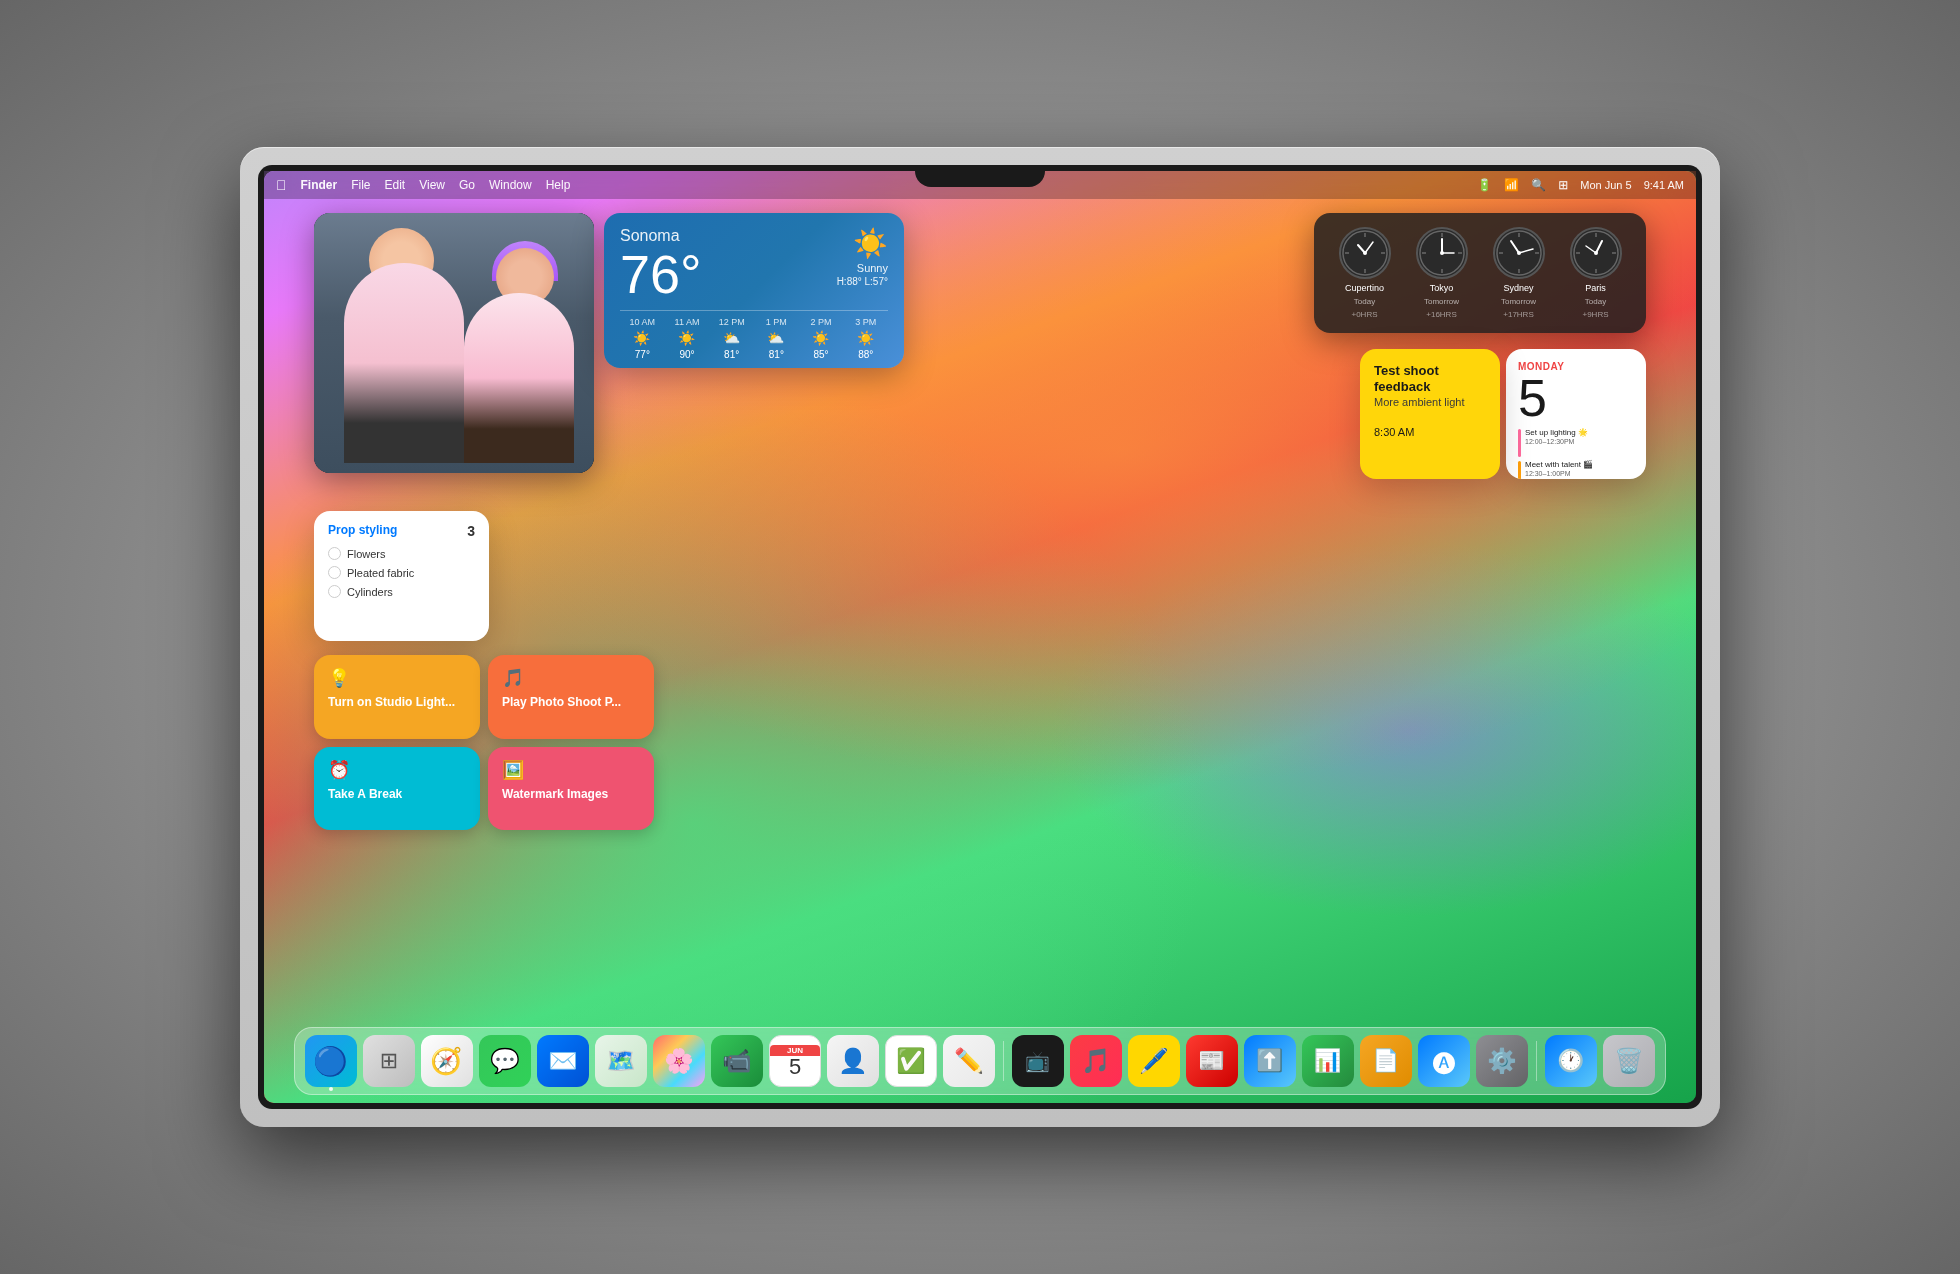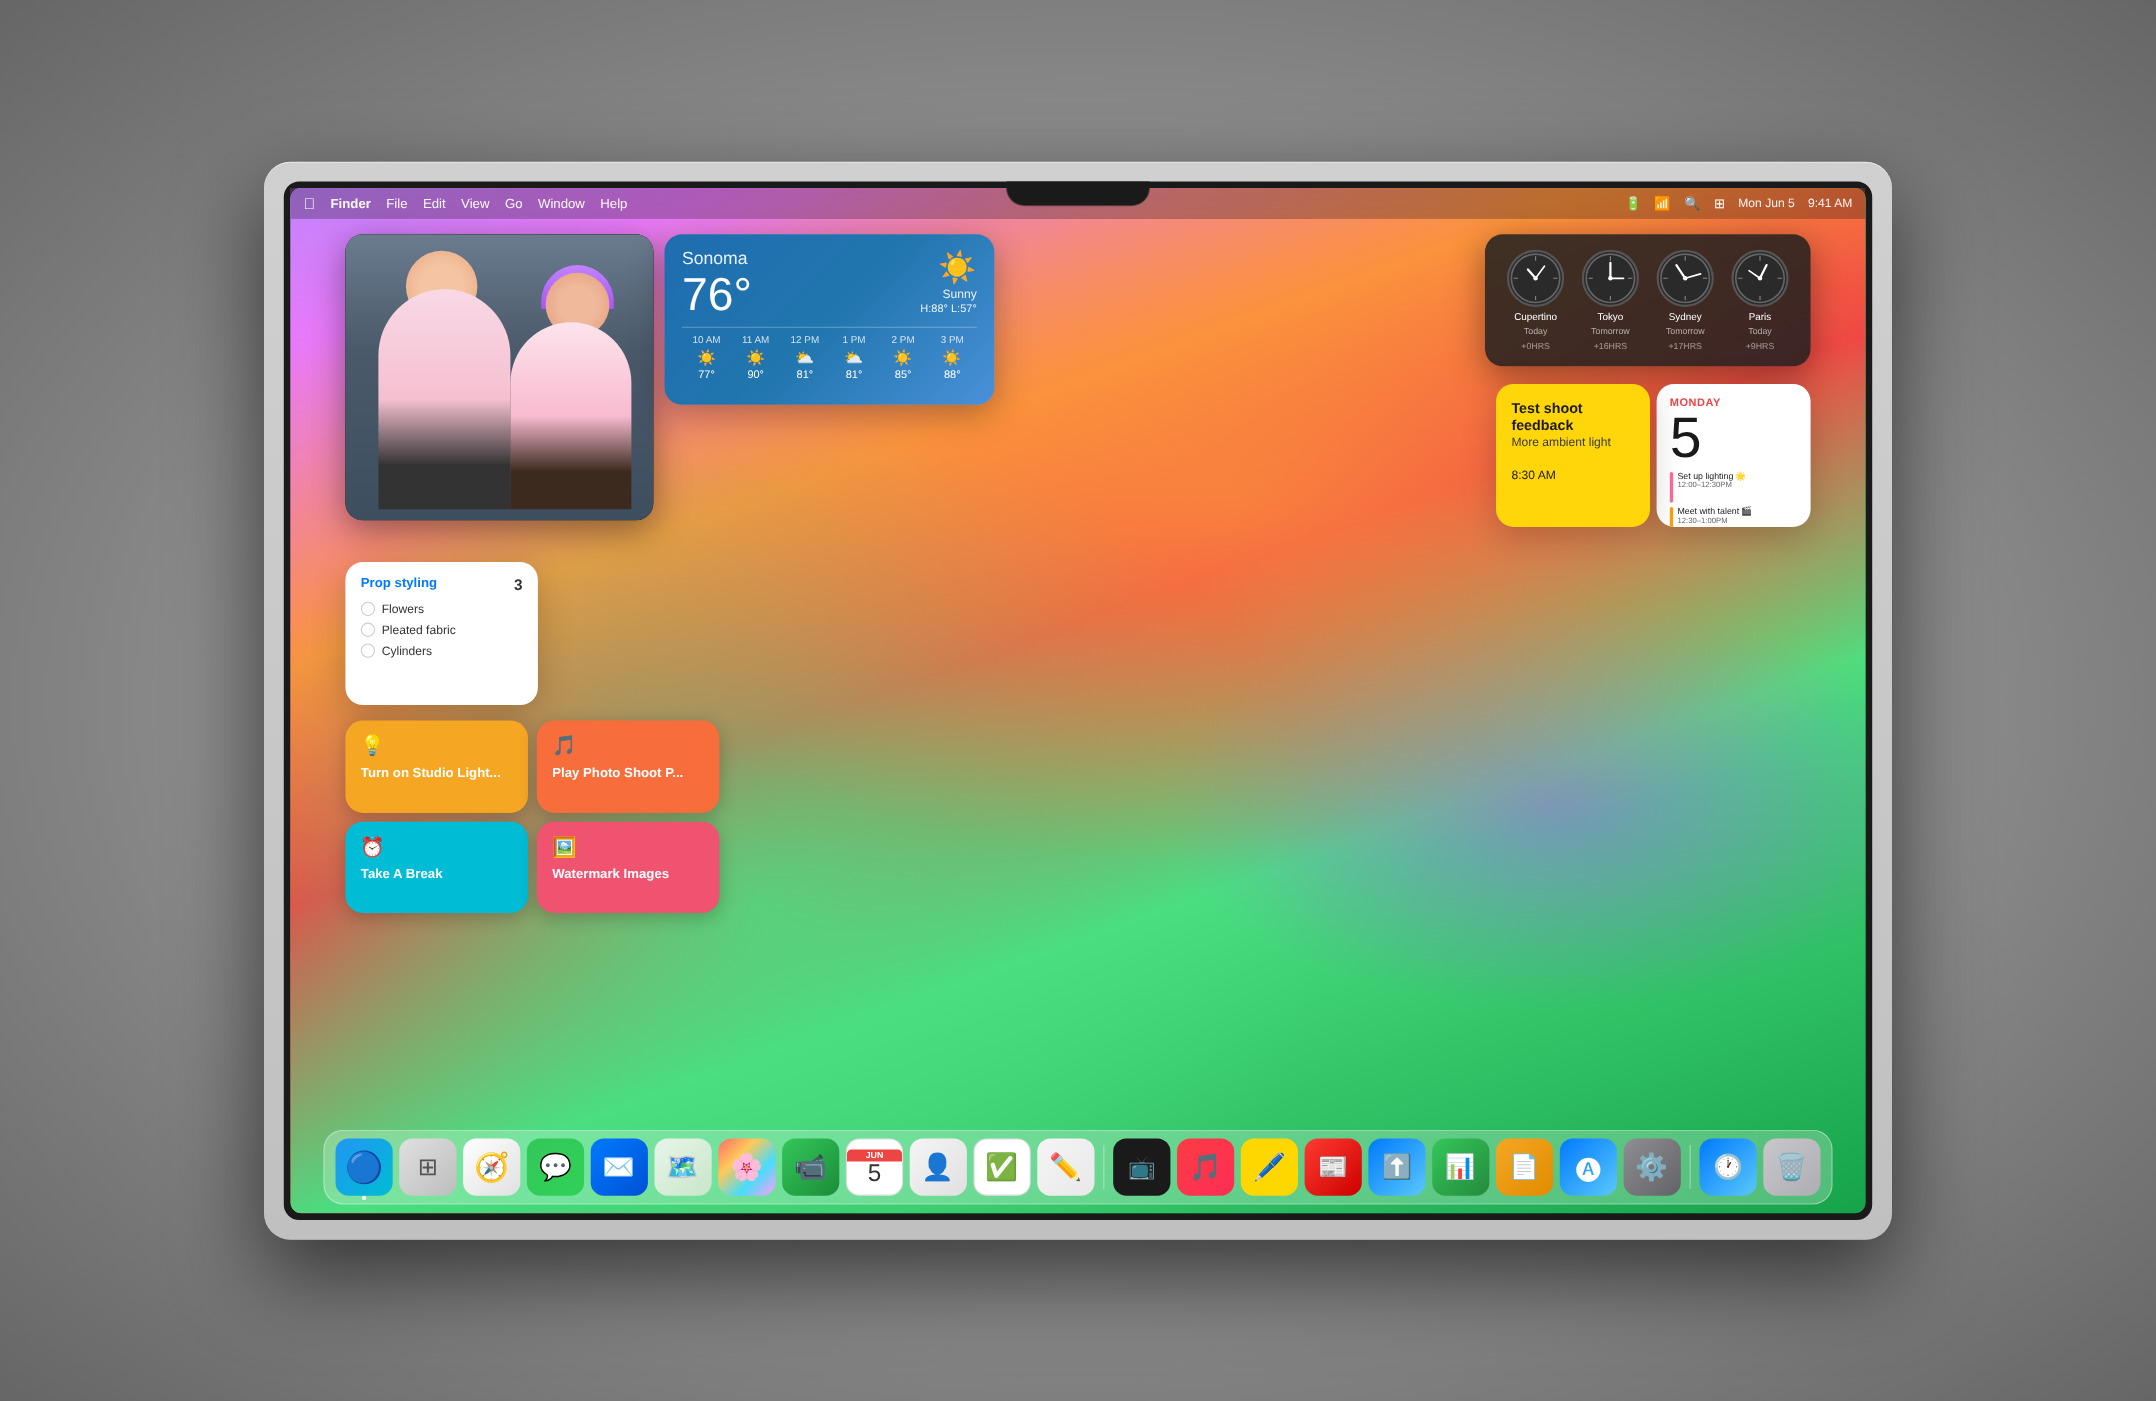--- a/index.html
+++ b/index.html
@@ -288,21 +288,21 @@
       color: white;
     }
 
     .weather-city {
       font-size: 16px;
       font-weight: 500;
       opacity: 0.9;
     }
 
     .weather-temp {
-      font-size: 42px;
+      font-size: 54px;
       font-weight: 200;
       line-height: 1.1;
     }
 
     .weather-condition {
       position: absolute;
       top: 14px;
       right: 16px;
       display: flex;
       flex-direction: column;
@@ -352,21 +352,21 @@
     .forecast-temp {
       font-size: 10px;
       font-weight: 500;
     }
 
     
     .widget-clocks {
       position: absolute;
       top: 42px;
       right: 50px;
-      width: 296px;
+      width: 332px;
       height: 120px;
       background: rgba(30,30,30,0.85);
       border-radius: 16px;
       display: flex;
       align-items: center;
       justify-content: space-around;
       padding: 12px;
       box-shadow: 0 8px 32px rgba(0,0,0,0.4);
     }
 

